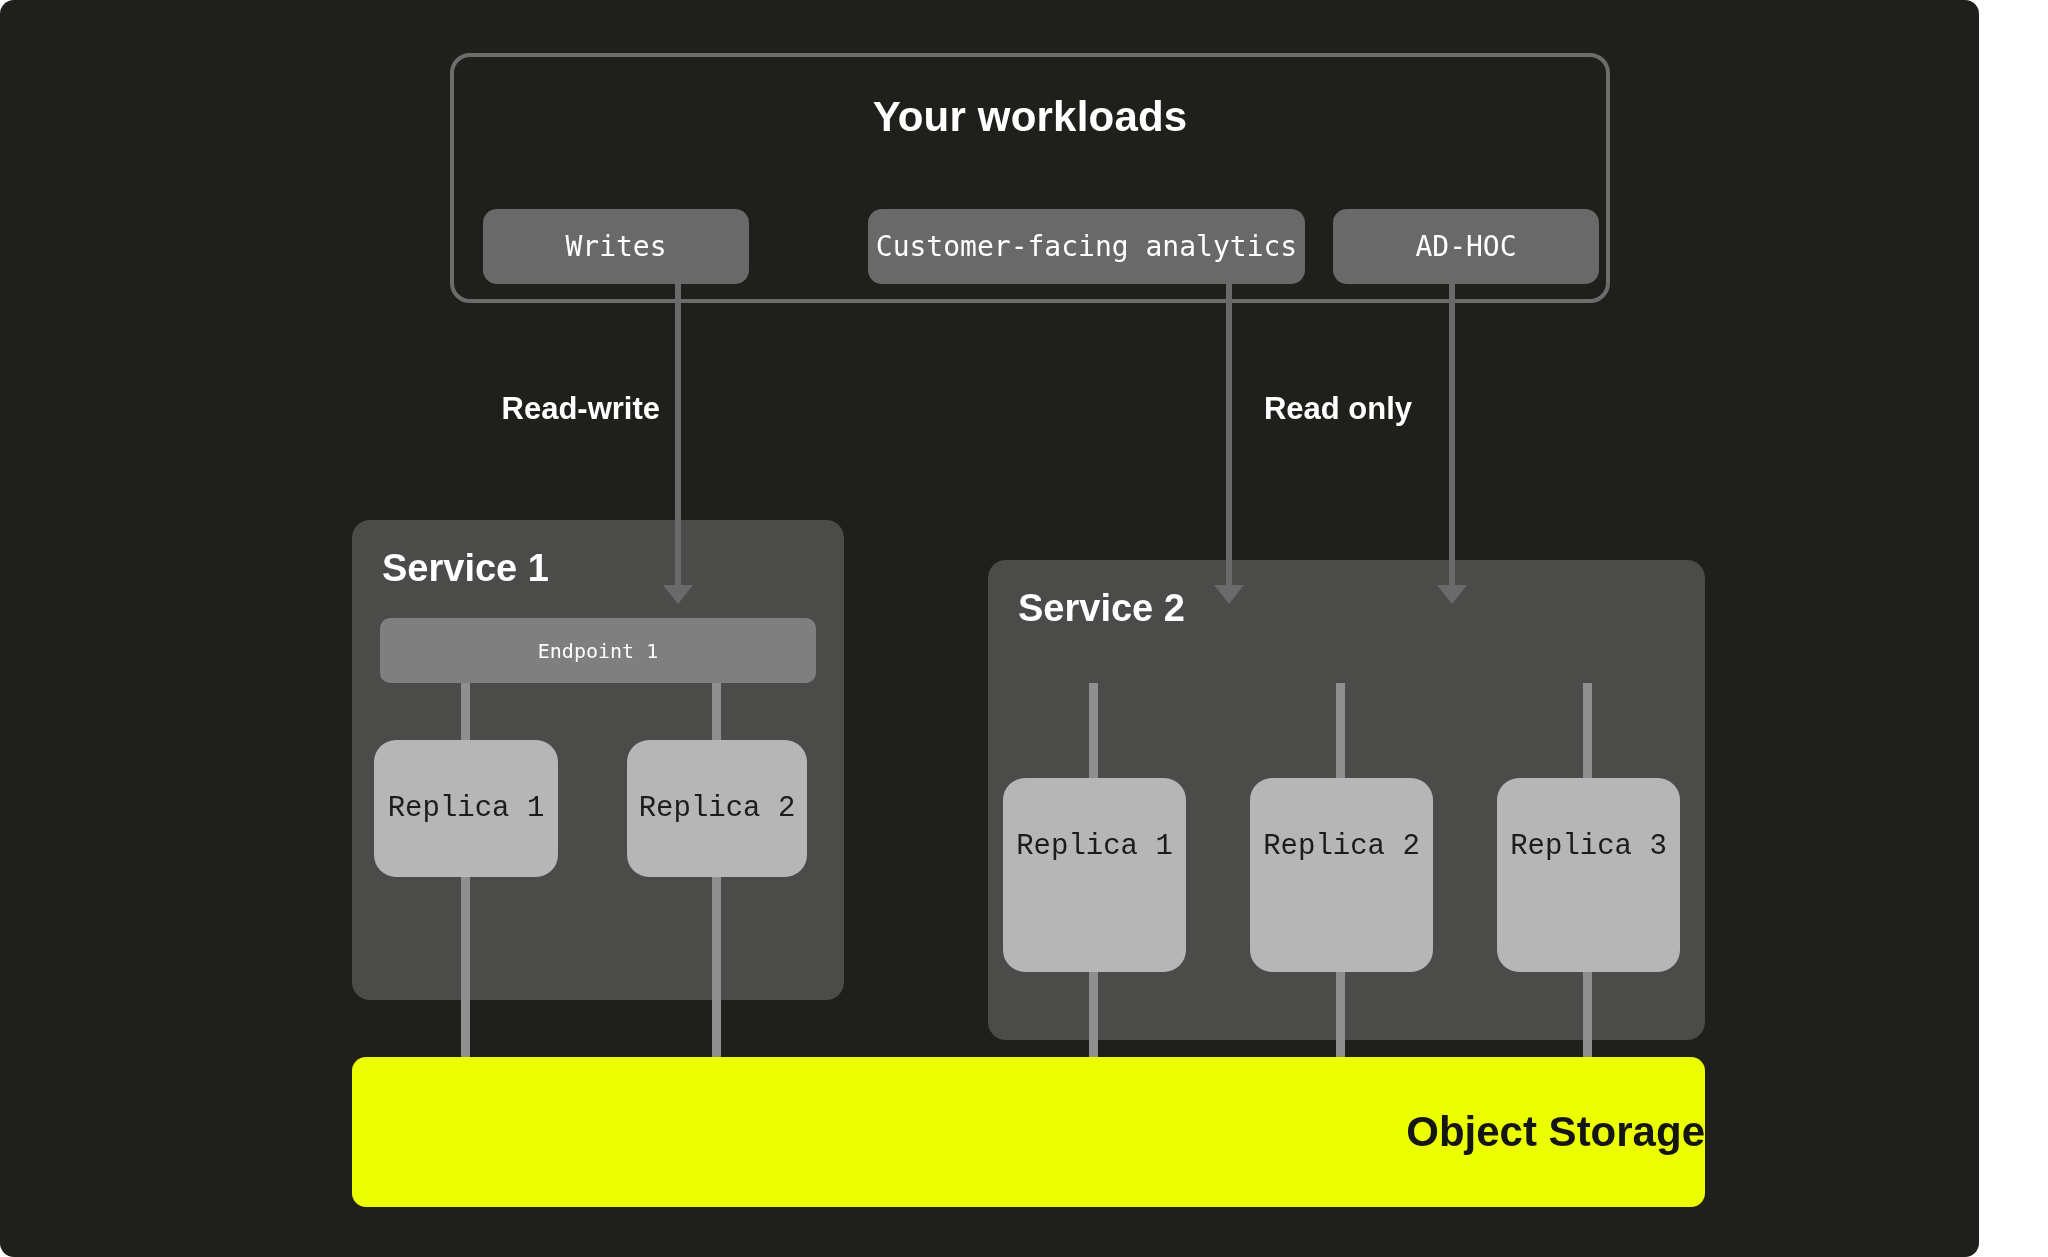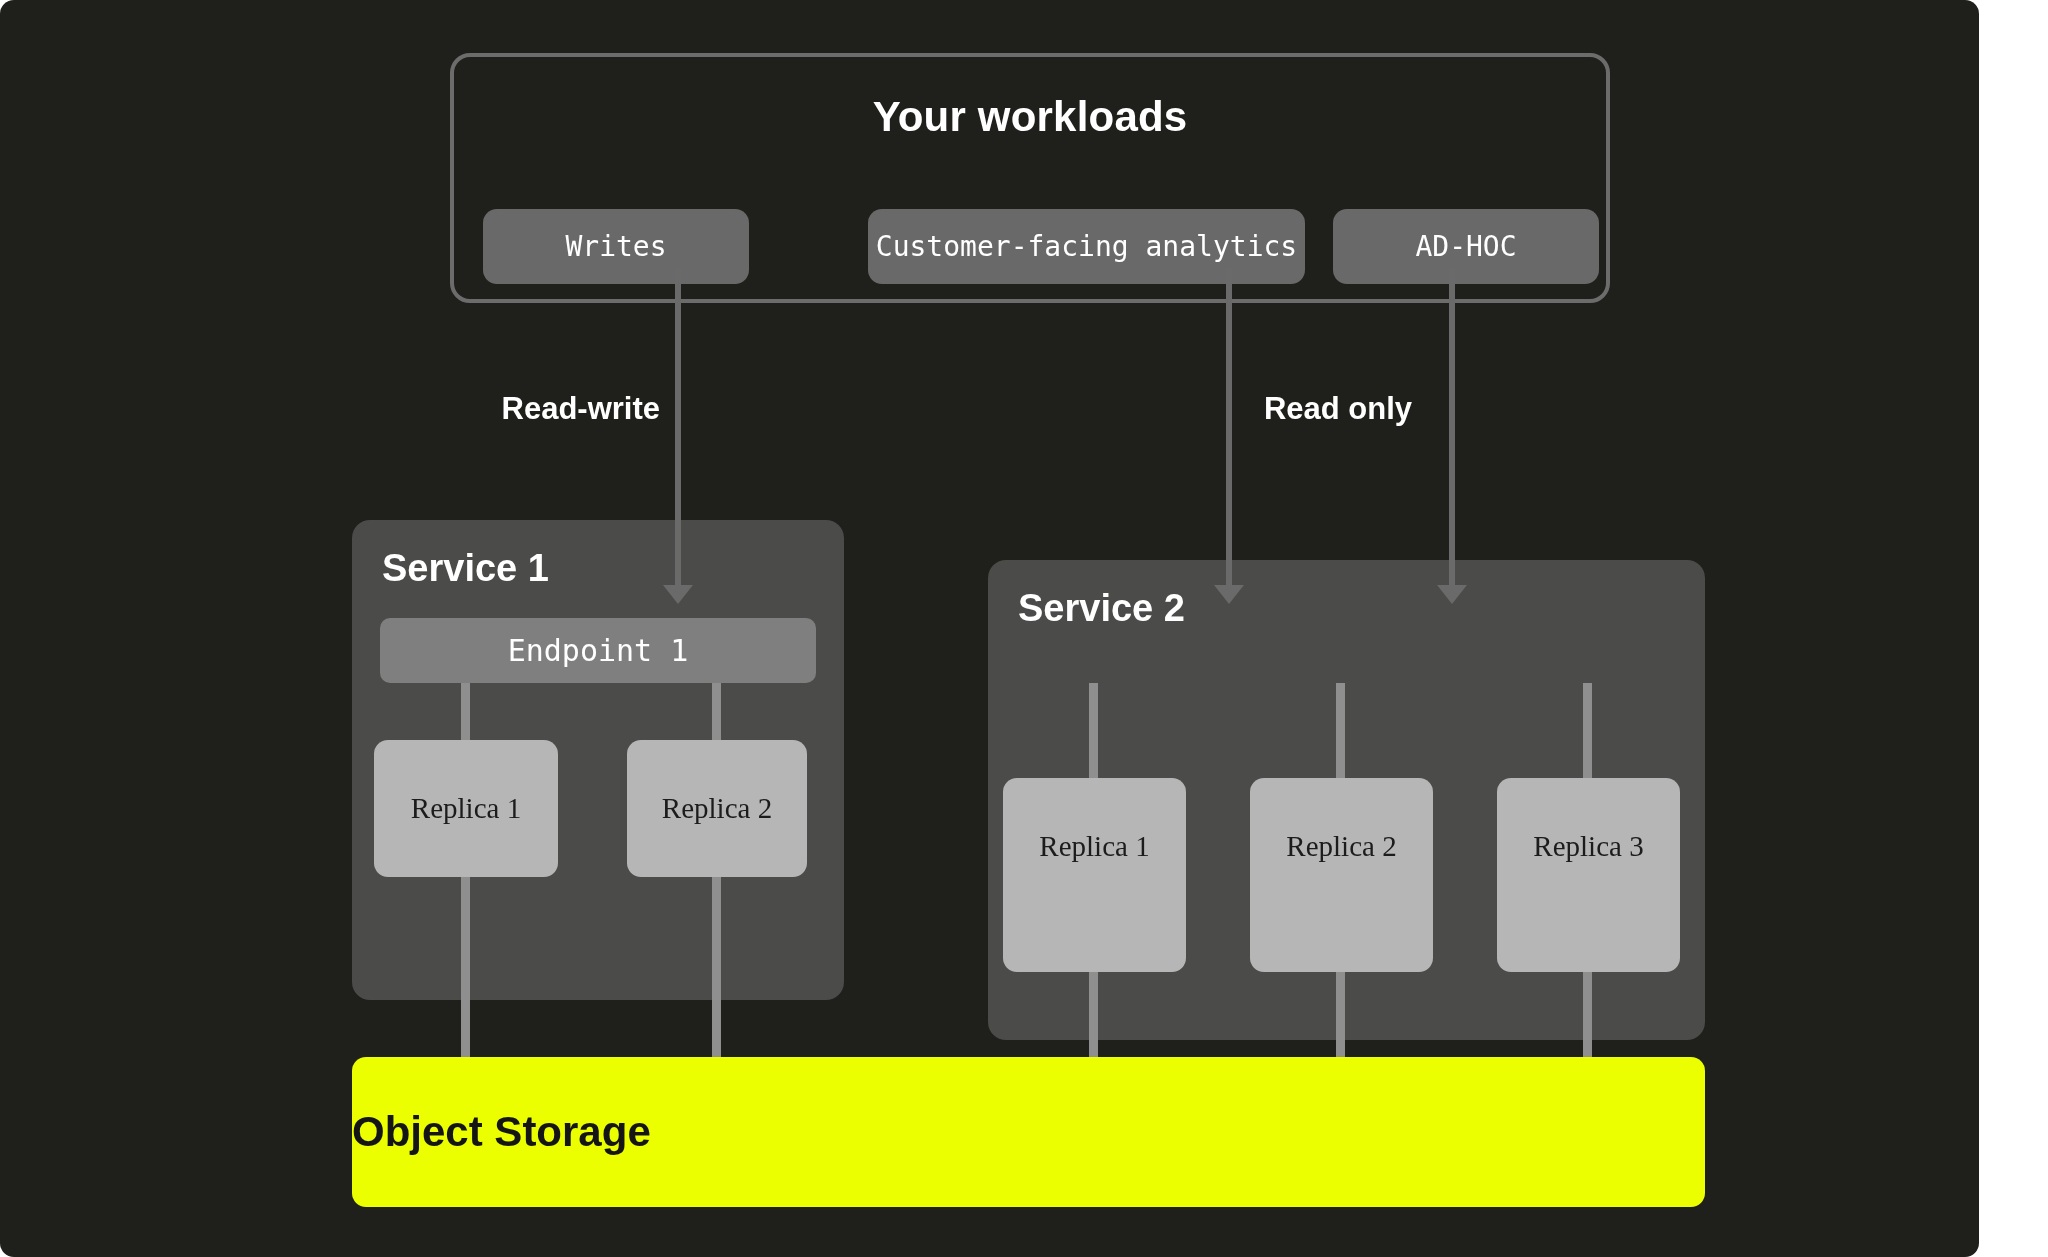--- a/index.html
+++ b/index.html
@@ -63,30 +63,30 @@
   }
   .service-1{left:352px;width:492px;}
   .service-2{left:988px;width:717px;margin-top:40px;}
   .service-title{
     position:absolute;left:30px;top:26px;
     color:#ffffff;font-weight:700;font-size:38px;line-height:44px;
   }
   .endpoint{
     position:absolute;top:98px;height:65px;z-index:3;
     background:var(--endpoint,#7f7f7f);border-radius:10px;
-    color:#ffffff;font-family:"DejaVu Sans Mono", monospace;font-size:30px;
+    color:#ffffff;font-family:"DejaVu Sans Mono", monospace;font-size:20px;
     display:flex;align-items:center;justify-content:center;
   }
   .endpoint-1{left:28px;width:436px;}
   .endpoint-2{left:28px;width:661px;}
 
   .replica{
     position:absolute;z-index:3;
-    background:var(--replica,#b6b6b6);border-radius:14px;
-    color:#1c1c1c;font-family:Liberation Serif, serif;font-size:29px;
+    background:var(--replica,#b6b6b6);border-radius:22px;
+    color:#1c1c1c;font-family:Liberation Mono, monospace;font-size:29px;
     display:flex;justify-content:center;box-sizing:border-box;
   }
   
   .s1-rep{top:220px;height:137px;align-items:center;}
   .s1-rep-1{left:22px;width:184px;}
   .s1-rep-2{left:275px;width:180px;}
   
   .s2-rep{top:218px;height:194px;align-items:flex-start;padding-top:52px;}
   .s2-rep-1{left:15px;width:183px;}
   .s2-rep-2{left:262px;width:183px;}
@@ -100,21 +100,21 @@
   .rl-1{left:461px;}
   .rl-2{left:712px;}
   .rl-3{left:1089px;}
   .rl-4{left:1336px;}
   .rl-5{left:1583px;}
 
   
   .storage{
     position:absolute;left:352px;top:1057px;width:1353px;height:150px;z-index:3;
     background:var(--accent,#ebff00);border-radius:14px;
-    display:flex;align-items:center;justify-content:flex-start;
+    display:flex;align-items:center;justify-content:flex-end;
     color:#151515;font-weight:700;font-size:42px;
   }
 </style>
 </head>
 <body>
 
 <div class="canvas" style="--bg: #1f1f1b; --accent: #ebff00; --card: #4b4b49; --endpoint: #7f7f7f; --replica: #b6b6b6; --chip: #696969; --line: #6c6c6c; --arrow: #6a6a6a; --repline: #8f8f8f;">
 
   <div class="workloads-box">
     <div class="wl-title">Your workloads</div>

